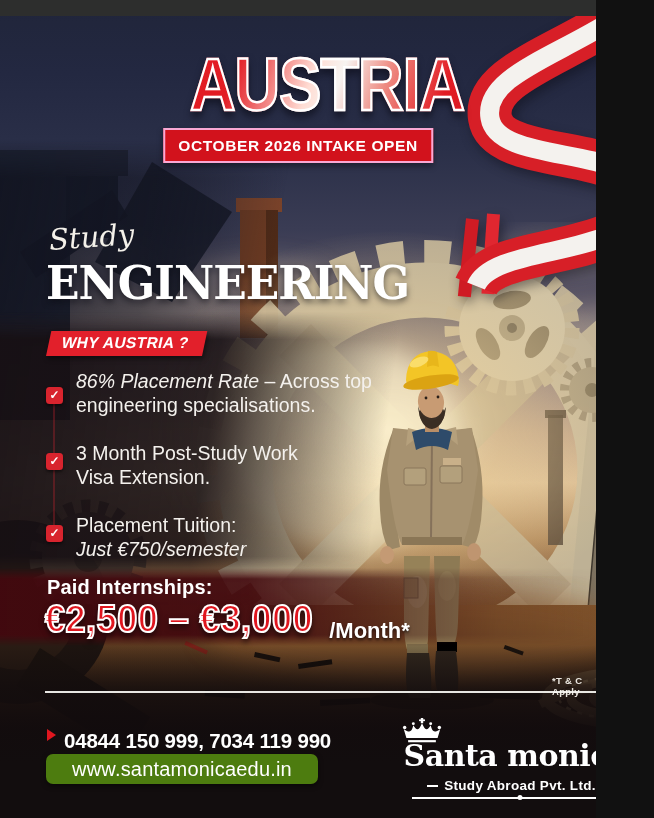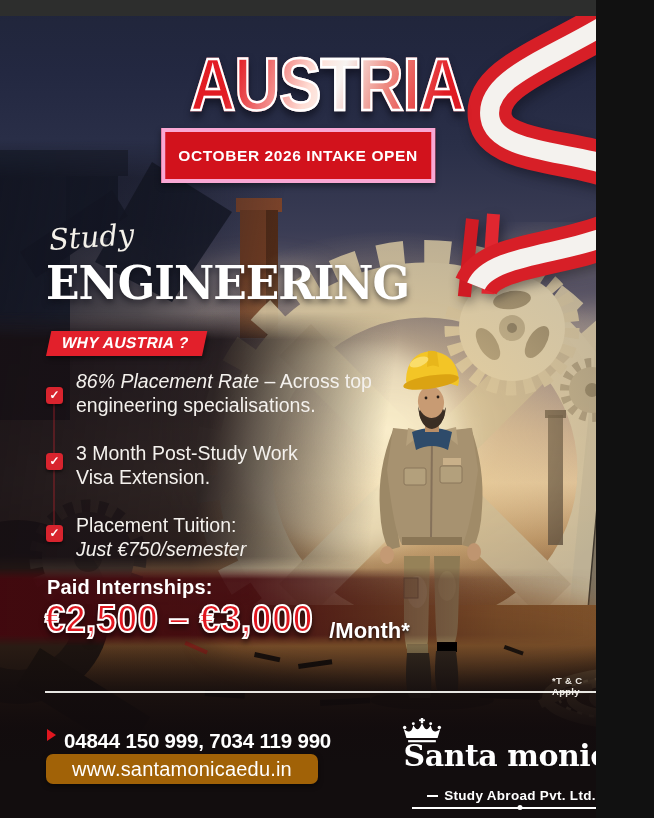--- a/index.html
+++ b/index.html
@@ -26,22 +26,22 @@
   .top-strip{position:absolute;left:0;top:0;width:654px;height:16px;background:#2d2e2d;z-index:10;}
   
   .title{position:absolute;left:0;top:48px;width:654px;text-align:center;z-index:5;
     font-size:75px;font-weight:700;letter-spacing:-1px;line-height:72px;color:#e21c24;
     transform:scaleX(.84);-webkit-text-stroke:2.5px #ffffff;
     filter:drop-shadow(0 5px 4px rgba(8,8,18,.6));}
   @supports (-webkit-background-clip: text){
     .title{background:linear-gradient(112deg,#e21c24 0%,#e21c24 33%,#ffddd4 47%,#f7f4f1 52%,#ee8d84 60%,#e21c24 71%,#bf1017 100%);
       -webkit-background-clip:text;background-clip:text;color:transparent;}}
   .badge{position:absolute;left:50%;top:128px;transform:translateX(-50%);z-index:5;
-    background:#d2121c;border:4px solid #f9a8d4;color:#fff;font-weight:700;
-    font-size:15.5px;letter-spacing:.6px;line-height:23px;padding:12px 13px;white-space:nowrap;
+    background:#d2121c;border:2px solid #f9a8d4;color:#fff;font-weight:700;
+    font-size:15.5px;letter-spacing:.6px;line-height:23px;padding:4px 13px;white-space:nowrap;
     box-shadow:0 3px 6px rgba(0,0,0,.4);}
   .study{position:absolute;left:49px;top:220px;z-index:5;color:#f4f1ea;
     font-family:"DejaVu Serif",serif;font-style:italic;font-size:29px;transform:rotate(-4deg);}
   .program{position:absolute;left:46px;top:256px;z-index:5;color:#fff;
     font-family:"DejaVu Serif",serif;font-weight:700;font-size:44px;letter-spacing:-1px;
     transform:scaleY(1.04);transform-origin:left top;text-shadow:0 3px 6px rgba(10,10,15,.55);}
   .ribbon{position:absolute;left:46px;top:331px;z-index:5;background:#e2202b;
     transform:skewX(-12deg);transform-origin:left bottom;padding:3px 16px 4px 13px;
     box-shadow:2px 3px 5px rgba(0,0,0,.45);}
   .ribbon span{display:inline-block;color:#fff;font-weight:700;font-size:15.5px;letter-spacing:.4px;white-space:nowrap;}
@@ -67,28 +67,28 @@
     filter:drop-shadow(0 3px 3px rgba(0,0,0,.55));}
   .price-unit{font-size:22px;font-weight:700;color:#fff;margin-left:2px;margin-bottom:3px;text-shadow:0 2px 3px rgba(0,0,0,.6);margin-top:20px;}
   .divider{position:absolute;left:45px;top:691px;width:558px;height:2px;background:rgba(250,248,244,.92);z-index:5;}
   .tnc{position:absolute;left:552px;top:675px;z-index:5;color:#ece8e1;font-size:9.5px;font-weight:700;letter-spacing:.3px;}
   
   .phone-row{position:absolute;left:47px;top:729px;z-index:5;display:flex;}
   .tri{width:0;height:0;border-left:9px solid #e0161f;border-top:6.5px solid transparent;
     border-bottom:6.5px solid transparent;margin-right:8px;}
   .phone{color:#fff;font-size:20.5px;font-weight:700;letter-spacing:-.2px;white-space:nowrap;}
   .site-btn{position:absolute;left:46px;top:754px;width:272px;height:30px;z-index:5;
-    background:#a16207;border-radius:7px;color:#fff;font-size:20px;line-height:30px;
+    background:#4d7c0f;border-radius:7px;color:#fff;font-size:20px;line-height:30px;
     text-align:center;letter-spacing:.2px;cursor:pointer;box-shadow:0 2px 5px rgba(0,0,0,.5);}
   
   .brand{position:absolute;left:398px;top:718px;width:244px;z-index:5;text-align:center;color:#fff;}
   .crown{height:26px;margin-bottom:-3px;}
   .brand-name{font-family:"DejaVu Serif",serif;font-weight:700;font-size:30px;letter-spacing:-.5px;line-height:30px;white-space:nowrap;}
   .brand-name .reg{font-size:10px;vertical-align:top;line-height:14px;}
-  .brand-sub{display:flex;align-items:center;justify-content:center;margin-top:17px;}
+  .brand-sub{display:flex;align-items:center;justify-content:center;margin-top:7px;}
   .brand-sub .dash{width:11px;height:2px;background:#fff;margin:0 6px;}
   .brand-sub .txt{font-size:13.5px;font-weight:700;letter-spacing:.3px;white-space:nowrap;}
   .brand-rule{position:relative;margin:4px auto 0;width:216px;height:2px;background:#fff;}
   .brand-dot{position:absolute;left:50%;top:-2px;width:5px;height:5px;border-radius:50%;background:#fff;transform:translateX(-50%);}
   .flag{position:absolute;left:430px;top:14px;z-index:4;filter:drop-shadow(3px 5px 6px rgba(10,10,20,.45));}
 </style>
 </head>
 <body>
 
 <div class="canvas">

